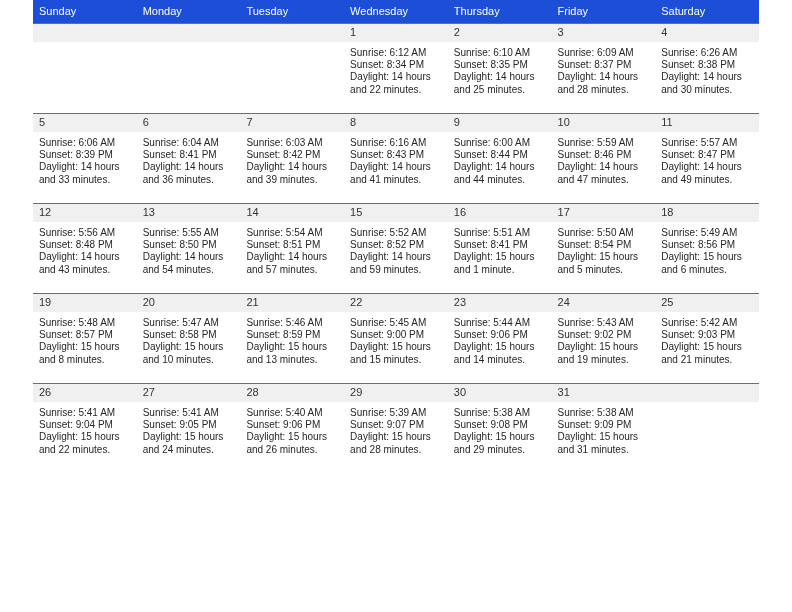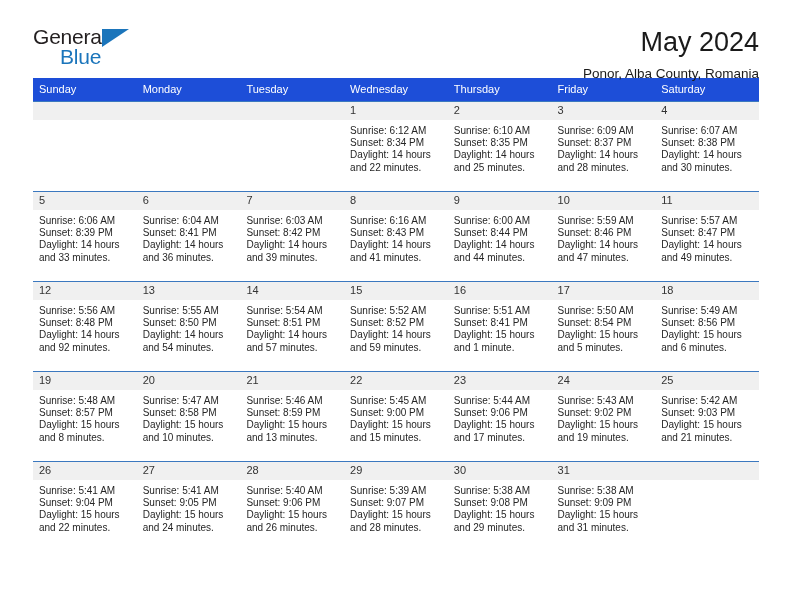--- a/index.html
+++ b/index.html
@@ -141,34 +141,20 @@
   }
   .details div {
     white-space: nowrap;
   }
 </style>
 </head>
 <body>
 
 <div class="page">
 
-  <div class="header">
-
-    <div class="logo">
-      <span class="logo-general">General</span>
-      <span class="logo-triangle"></span>
-      <span class="logo-blue">Blue</span>
-    </div>
-
-    <div class="title-block">
-      <div class="cal-title">May 2024</div>
-      <div class="cal-subtitle">Ponor, Alba County, Romania</div>
-    </div>
-
-  </div>
 
   <table class="calendar">
     <thead>
       <tr>
         <th>Sunday</th>
         <th>Monday</th>
         <th>Tuesday</th>
         <th>Wednesday</th>
         <th>Thursday</th>
         <th>Friday</th>
@@ -240,21 +226,21 @@
                 <div>Sunset: 8:37 PM</div>
                 <div>Daylight: 14 hours</div>
                 <div>and 28 minutes.</div>
               </div>
             </div>
           </td>
           <td>
             <div class="cell-inner">
               <div class="daynum">4</div>
               <div class="details">
-                <div>Sunrise: 6:07 AM</div>
+                <div>Sunrise: 6:26 AM</div>
                 <div>Sunset: 8:38 PM</div>
                 <div>Daylight: 14 hours</div>
                 <div>and 30 minutes.</div>
               </div>
             </div>
           </td>
         </tr>
         <tr>
           <td>
             <div class="cell-inner">
@@ -335,21 +321,21 @@
           </td>
         </tr>
         <tr>
           <td>
             <div class="cell-inner">
               <div class="daynum">12</div>
               <div class="details">
                 <div>Sunrise: 5:56 AM</div>
                 <div>Sunset: 8:48 PM</div>
                 <div>Daylight: 14 hours</div>
-                <div>and 92 minutes.</div>
+                <div>and 43 minutes.</div>
               </div>
             </div>
           </td>
           <td>
             <div class="cell-inner">
               <div class="daynum">13</div>
               <div class="details">
                 <div>Sunrise: 5:55 AM</div>
                 <div>Sunset: 8:50 PM</div>
                 <div>Daylight: 14 hours</div>
@@ -458,21 +444,21 @@
               </div>
             </div>
           </td>
           <td>
             <div class="cell-inner">
               <div class="daynum">23</div>
               <div class="details">
                 <div>Sunrise: 5:44 AM</div>
                 <div>Sunset: 9:06 PM</div>
                 <div>Daylight: 15 hours</div>
-                <div>and 17 minutes.</div>
+                <div>and 14 minutes.</div>
               </div>
             </div>
           </td>
           <td>
             <div class="cell-inner">
               <div class="daynum">24</div>
               <div class="details">
                 <div>Sunrise: 5:43 AM</div>
                 <div>Sunset: 9:02 PM</div>
                 <div>Daylight: 15 hours</div>

